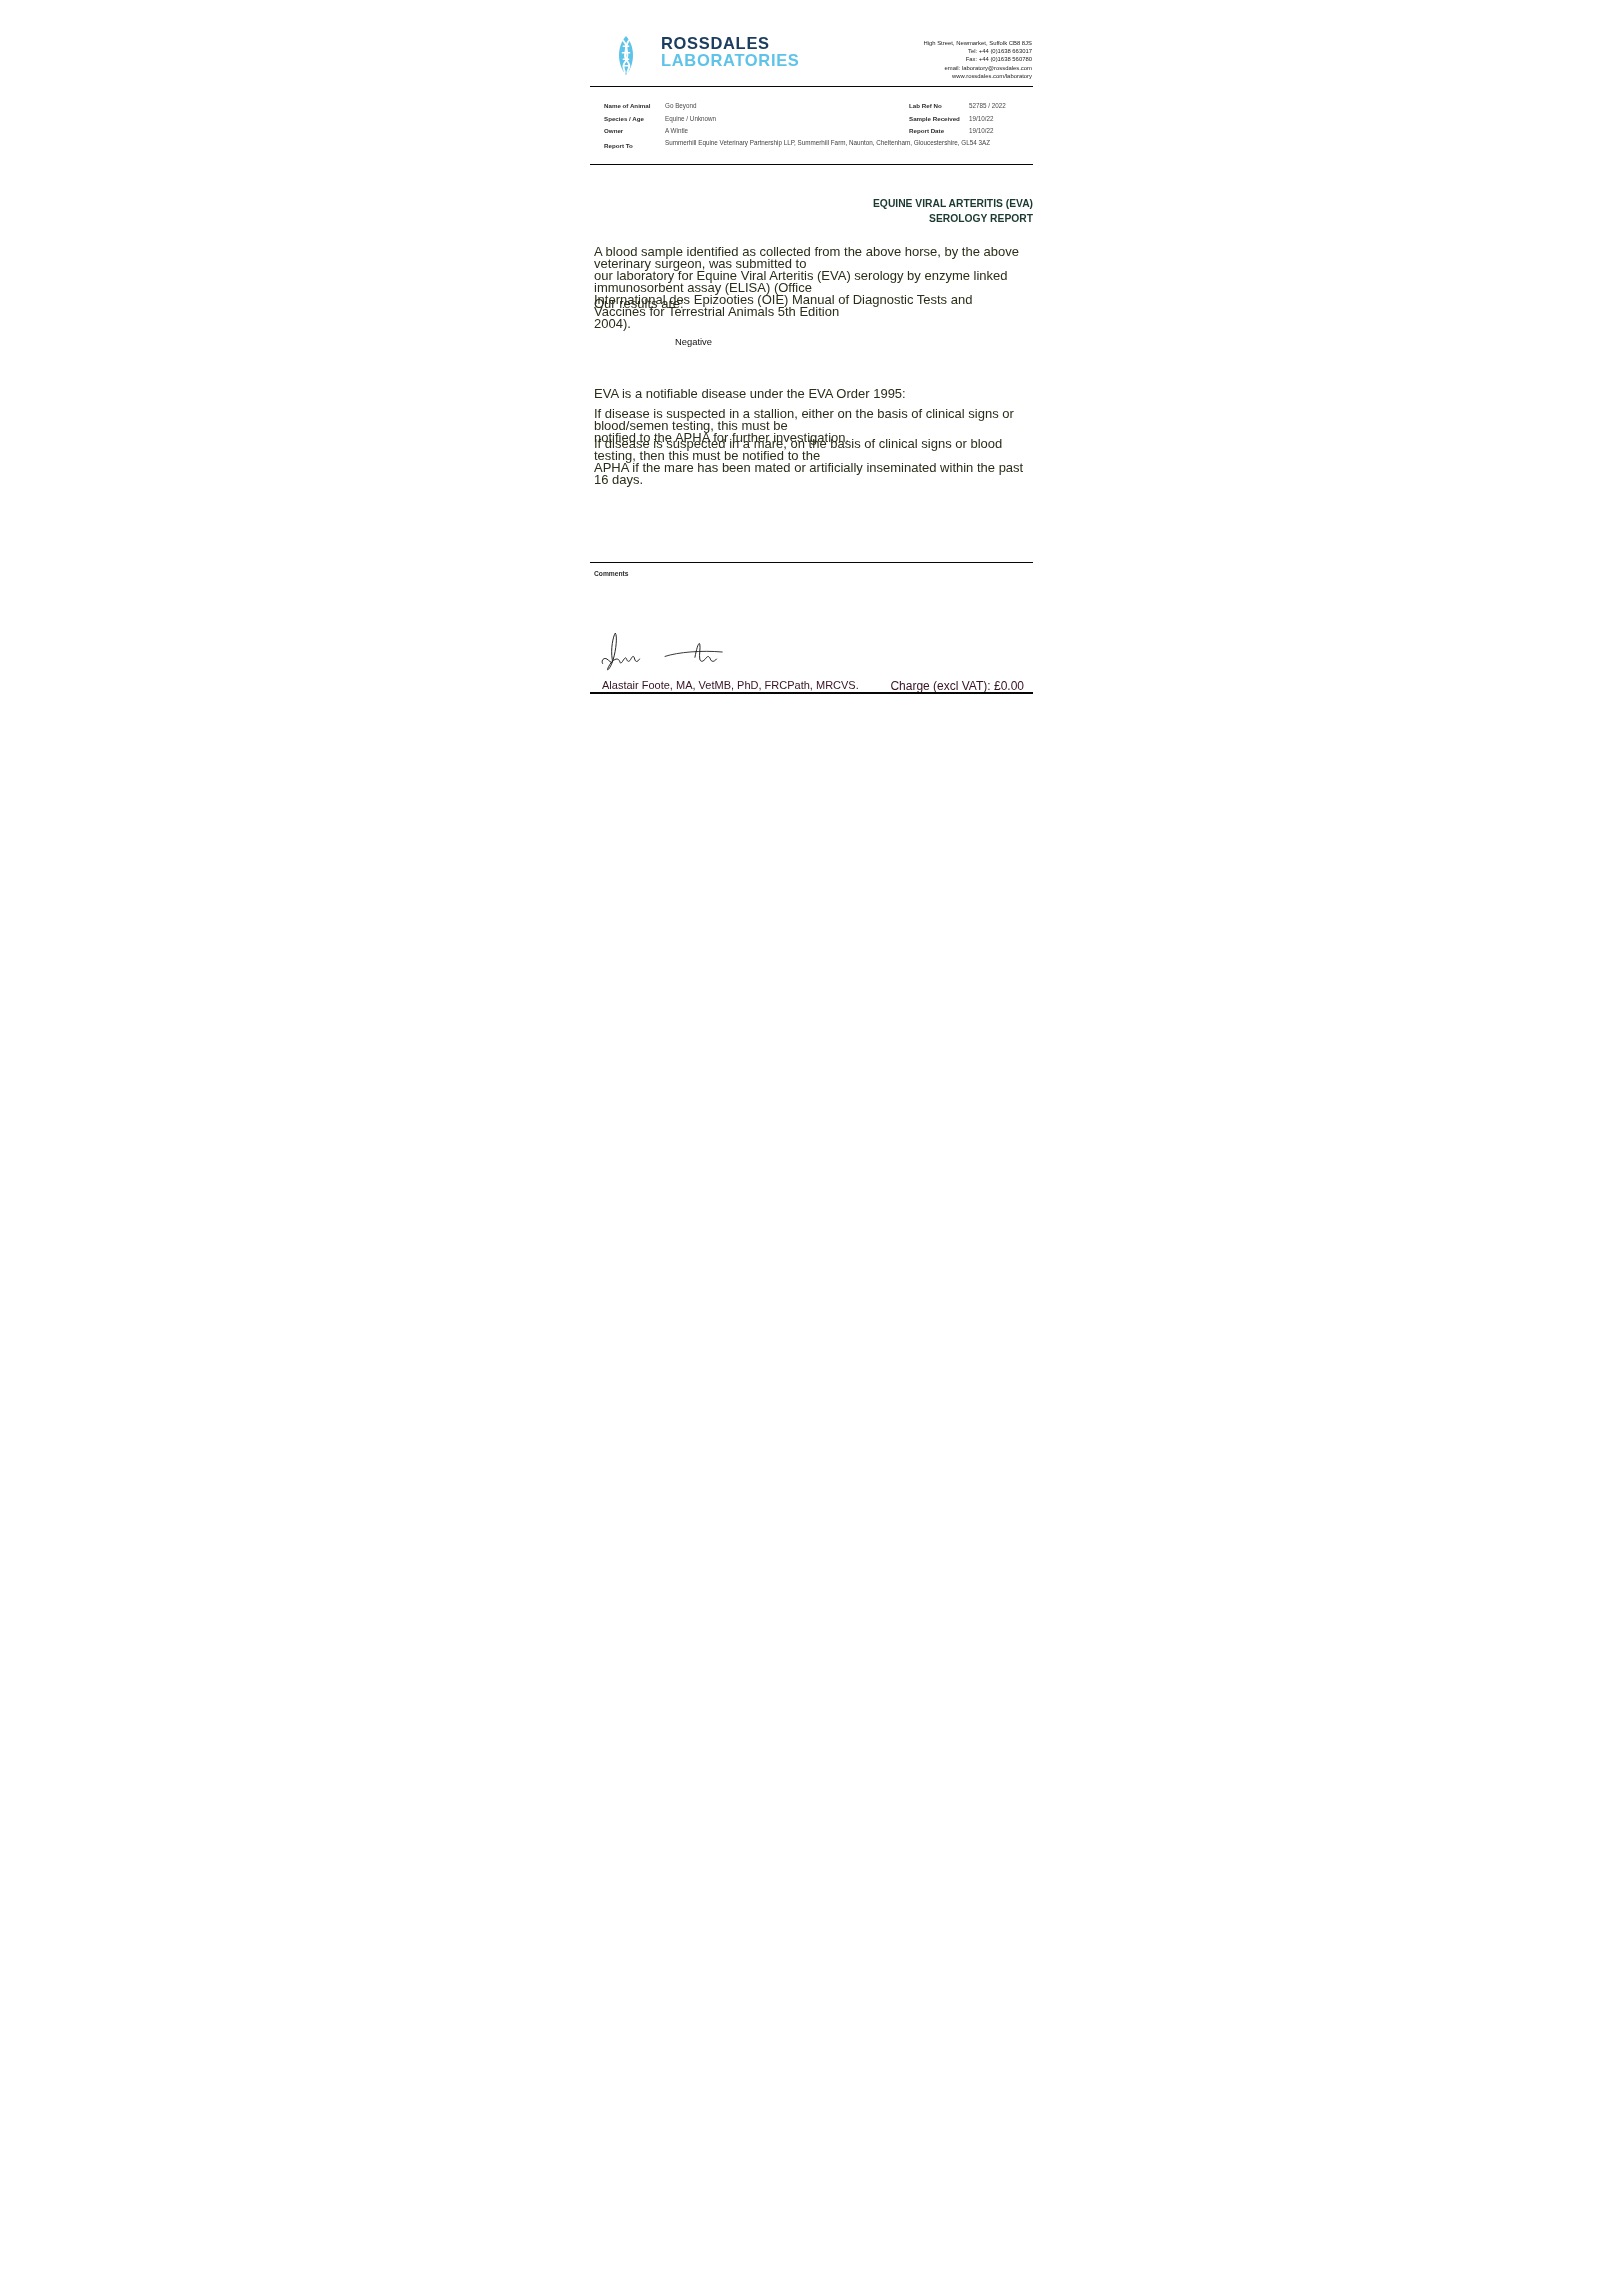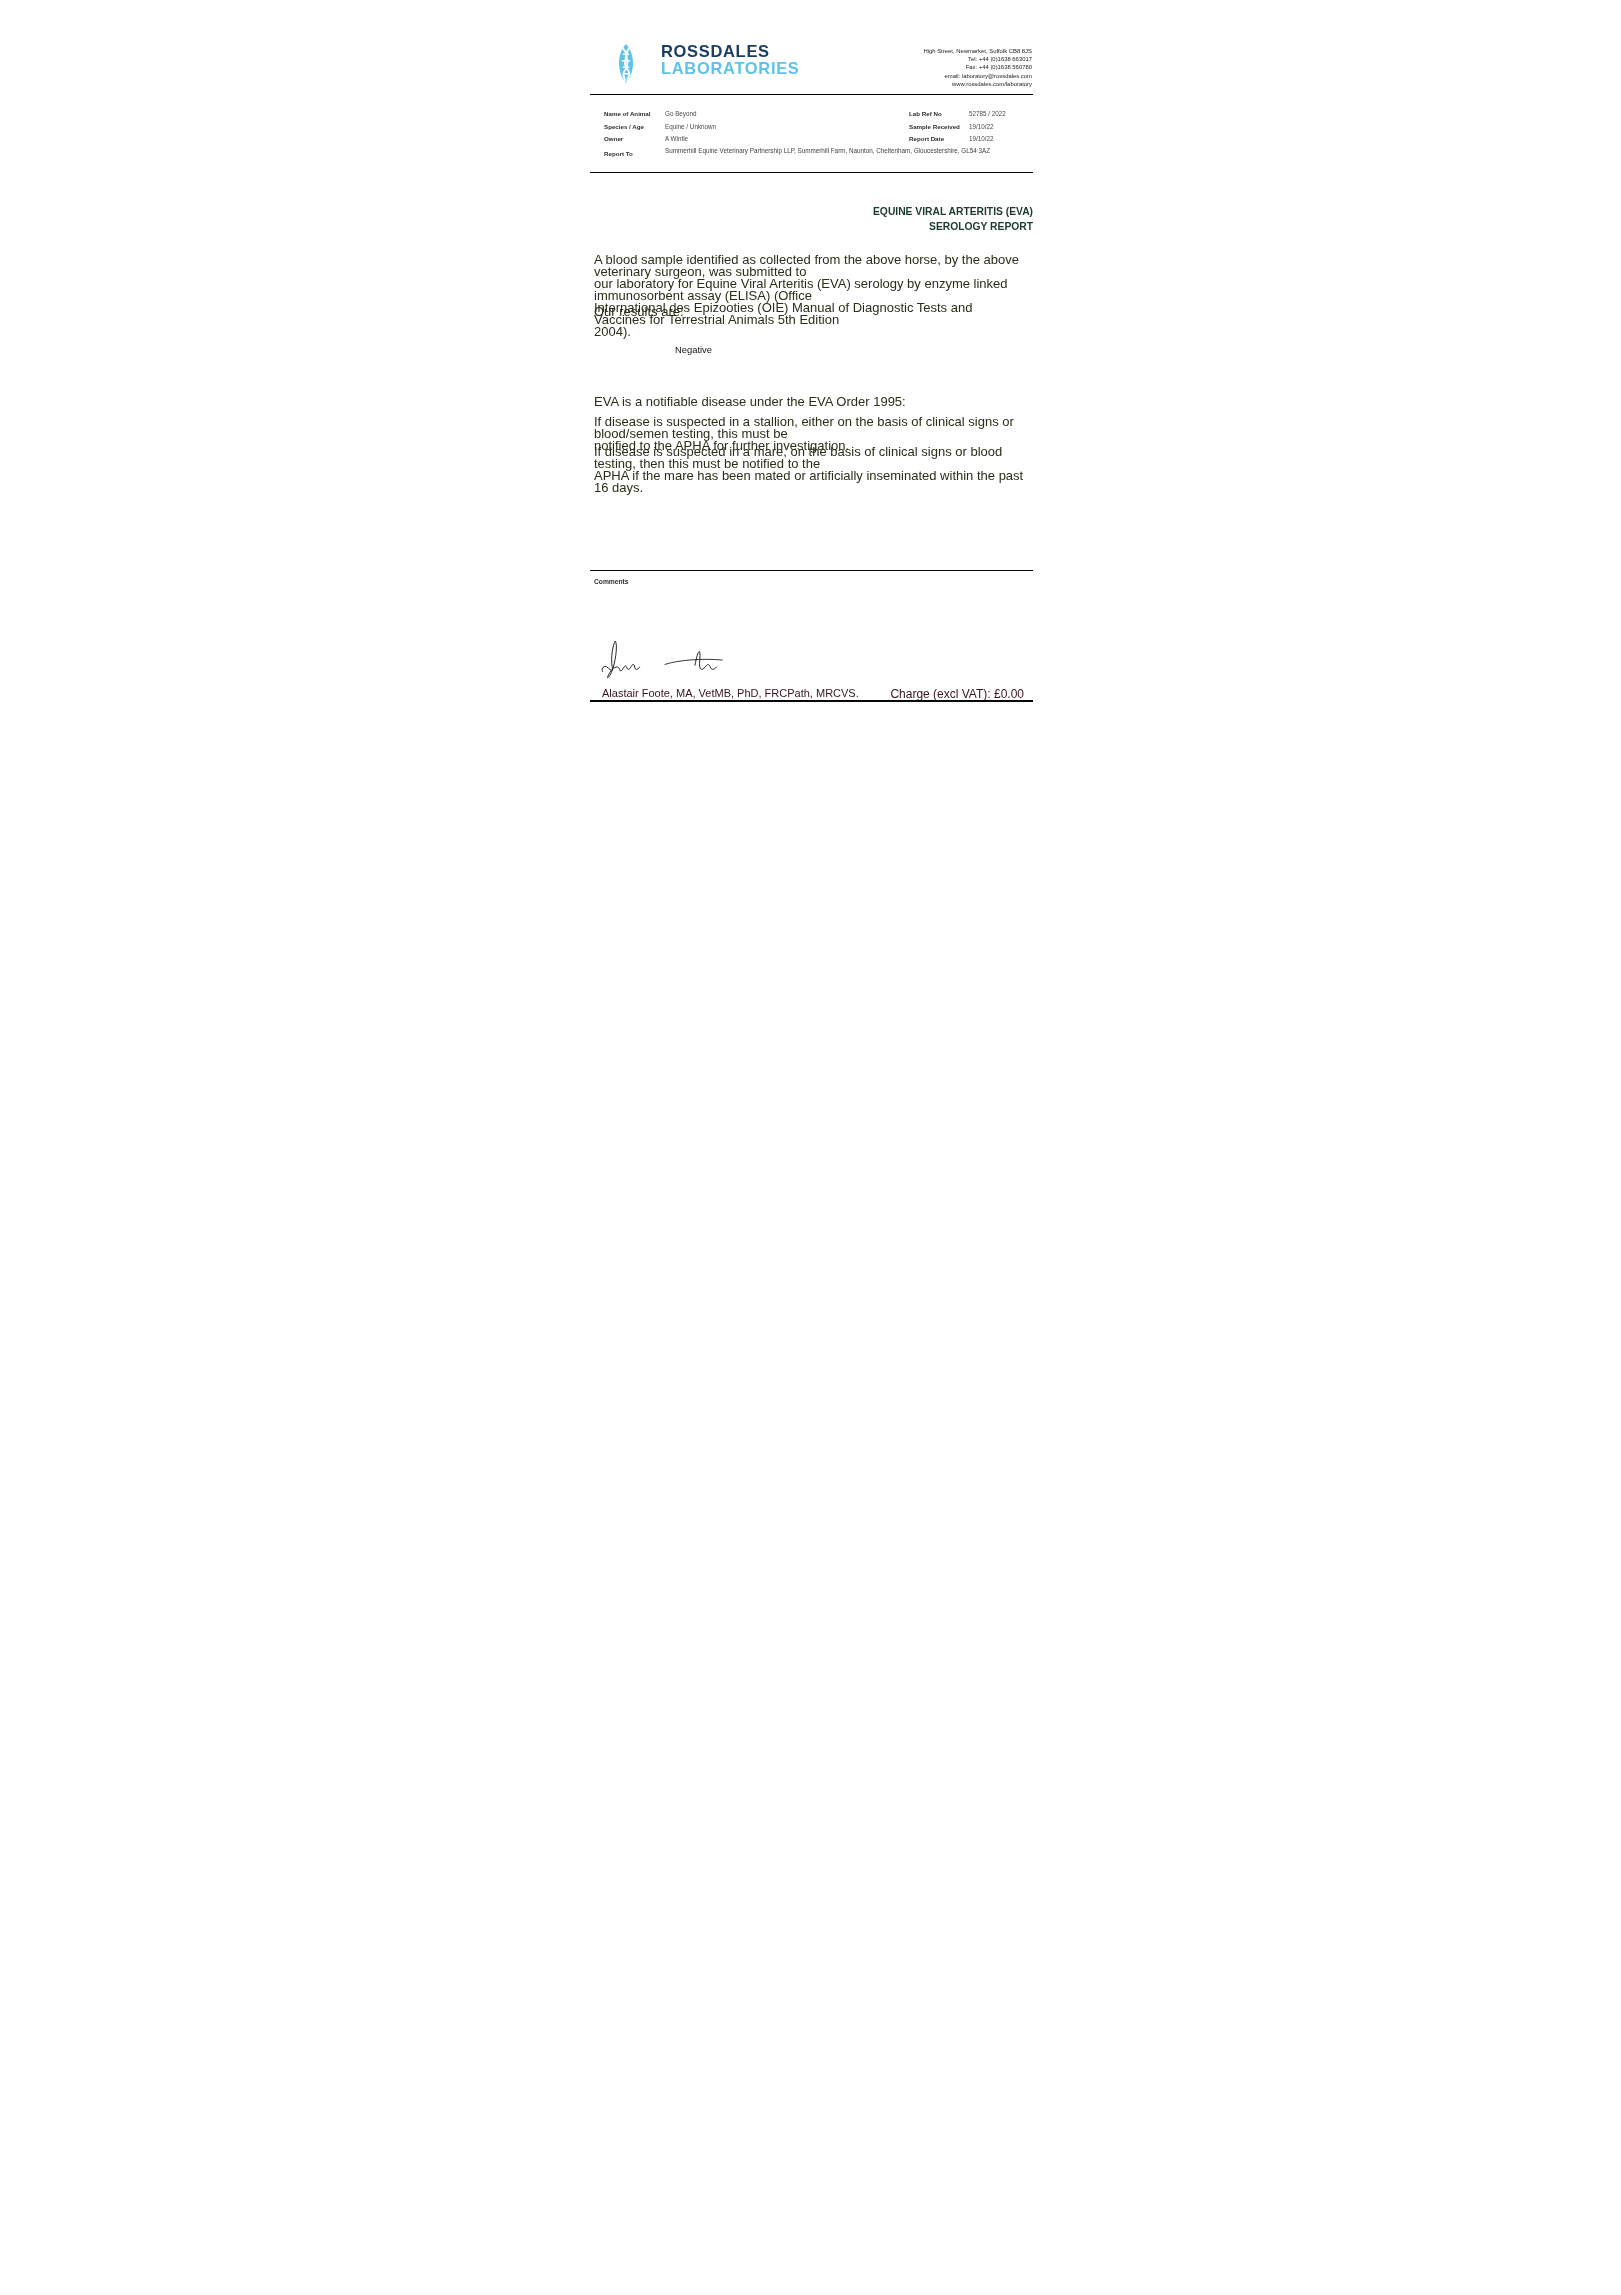--- a/index.html
+++ b/index.html
@@ -1,20 +1,20 @@
 <!DOCTYPE html>
 <html style="font-size:7.3px"><head>
 <meta charset="utf-8">
 <style>
   html,body{margin:0;padding:0;background:#ffffff;}
   .page{
     position:relative;
     width:505px;
     height:715px;
-    margin:8px auto;
+    margin:0 auto;
     background:#ffffff;
     font-family:"Liberation Sans", sans-serif;
     color:#282c18;
     overflow:hidden;
   }
 
   
   .brand{
     position:absolute; left:103px; top:35px;
     font-weight:bold; line-height:17px; font-size:17px;

